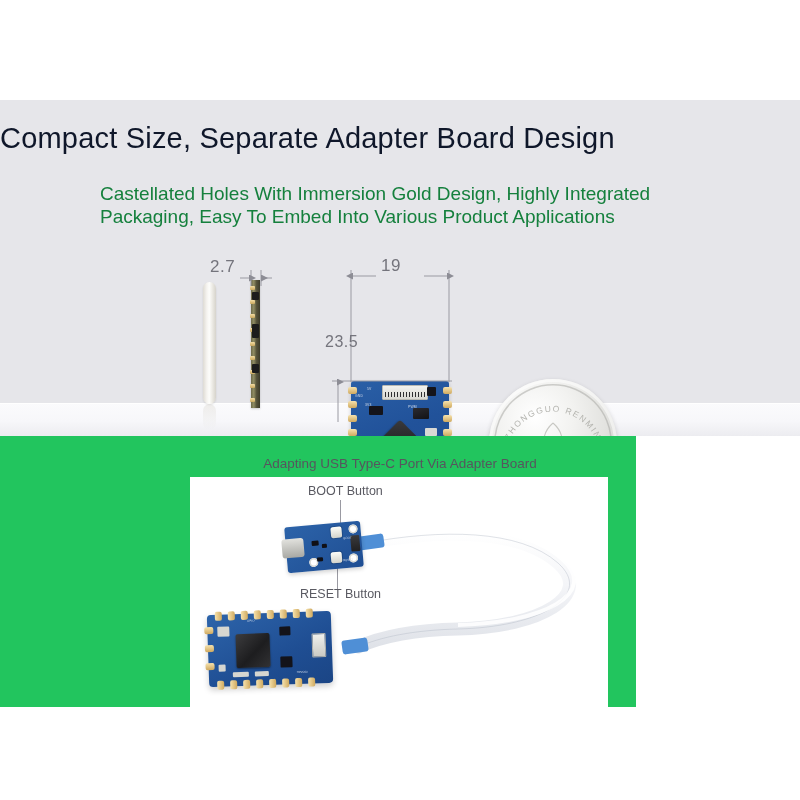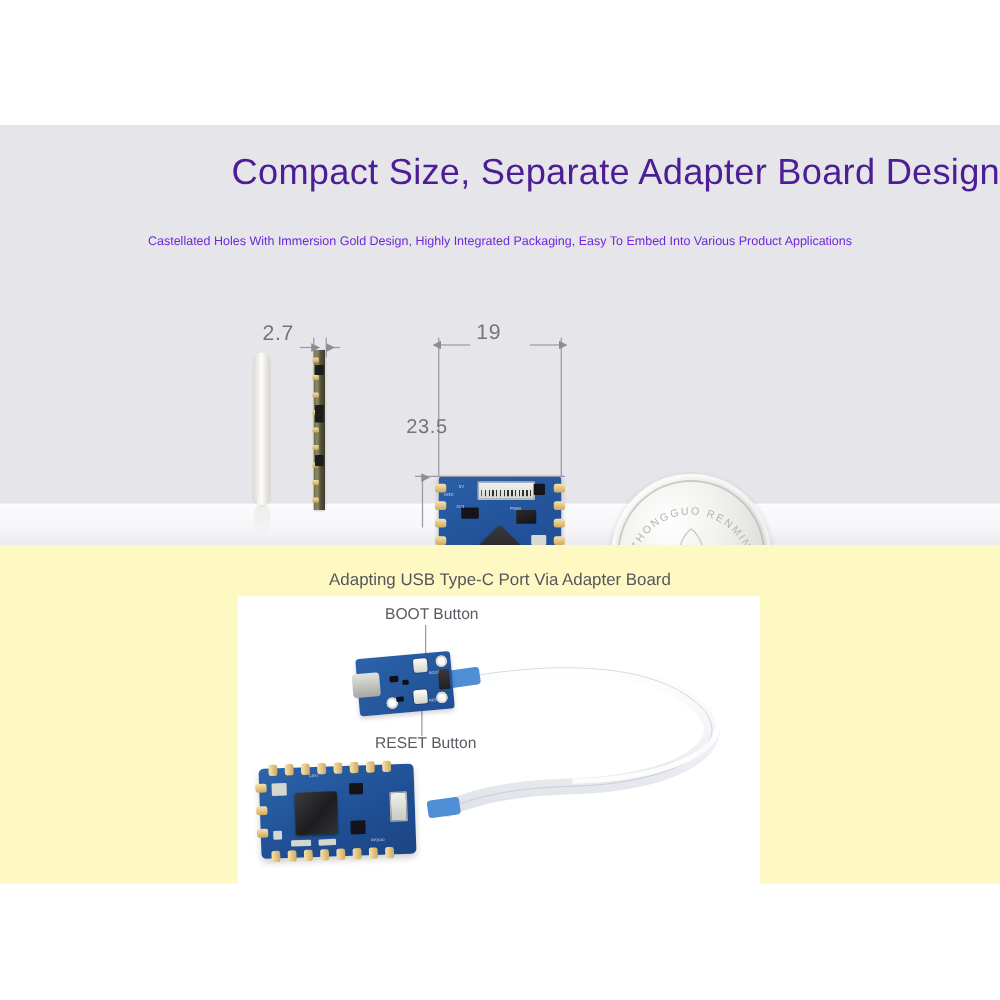--- a/index.html
+++ b/index.html
@@ -14,28 +14,28 @@
   .page{position:relative;width:800px;height:800px;}
 
   
   .section-top{
     position:absolute;left:0;top:100px;width:800px;height:336px;
     background:#e6e6ea;
     overflow:hidden;
   }
   .headline{
     position:absolute;left:0;top:22px;width:800px;
-    text-align:right;
-    font-size:29px;font-weight:400;color:#4c1d95;
+    text-align:left;
+    font-size:29px;font-weight:400;color:#0f172a;
     letter-spacing:.2px;
   }
   .subline{
     position:absolute;left:100px;top:82px;width:600px;
-    text-align:center;
-    font-size:10px;line-height:23px;color:#6d28d9;
+    text-align:left;
+    font-size:19px;line-height:23px;color:#15803d;
   }
 
   
   .surface{
     position:absolute;left:0;top:303px;width:800px;height:33px;
     background:linear-gradient(180deg,#fbfbfd 0%,#f7f7fa 55%,#ececf0 100%);
   }
   .surface:before{
     content:"";position:absolute;left:0;top:0;width:800px;height:1px;
     background:rgba(255,255,255,.9);
@@ -125,22 +125,22 @@
     box-shadow:0 2px 5px rgba(0,0,0,.18), inset 0 0 0 3px rgba(255,255,255,.55);
   }
   .coin-face .rim{
     position:absolute;left:5px;top:5px;right:5px;bottom:5px;border-radius:50%;
     box-shadow:inset 0 0 0 1.5px rgba(170,170,165,.55);
   }
   .coin-face svg{position:absolute;left:0;top:0;}
 
   
   .section-bottom{
-    position:absolute;left:0;top:436px;width:800px;height:271px;
-    background:#fef9c3;
+    position:absolute;left:0;top:436px;width:636px;height:271px;
+    background:#22c55e;
   }
   .caption{
     position:absolute;left:0;top:20px;width:800px;text-align:center;
     font-size:13.5px;color:#56565e;
   }
   .photo-panel{
     position:absolute;left:190px;top:41px;width:418px;height:230px;
     background:#ffffff;
     overflow:hidden;
   }

